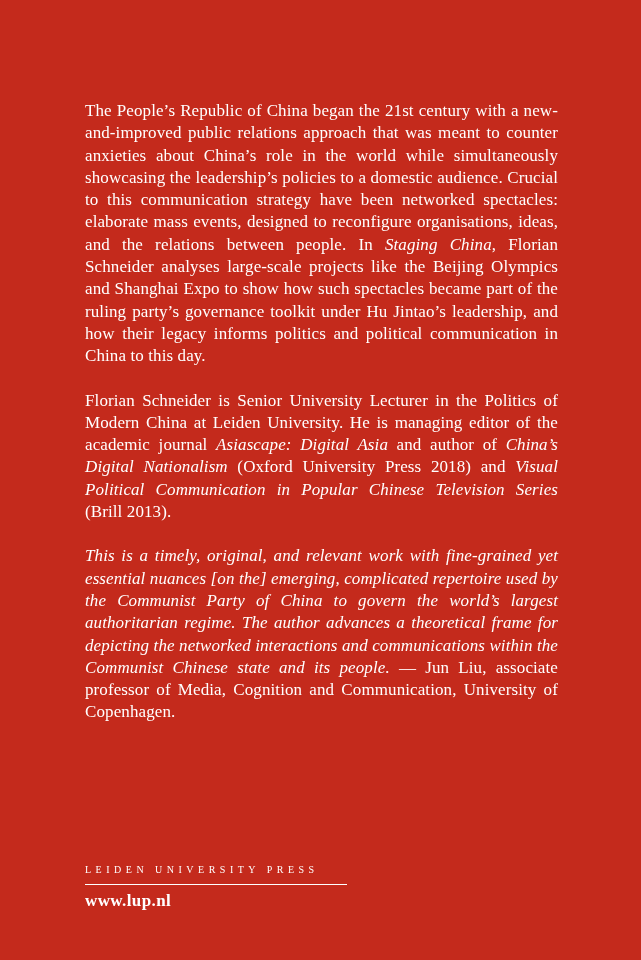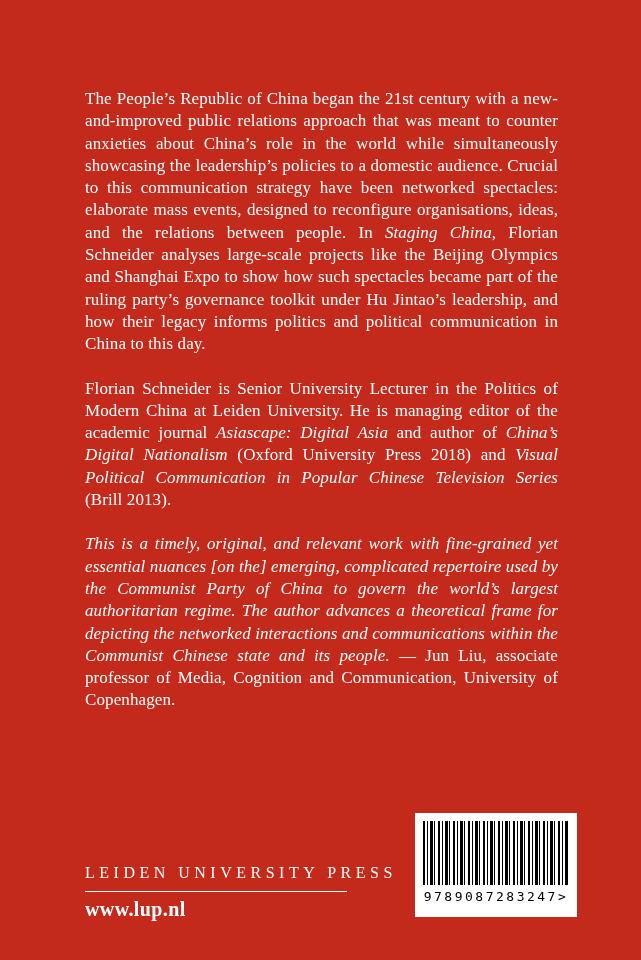--- a/index.html
+++ b/index.html
@@ -7,21 +7,21 @@
     position: relative;
     width: 641px;
     height: 960px;
     background: #c42a1c;
     color: #ffffff;
     font-family: "Liberation Serif", serif;
     overflow: hidden;
   }
   .text-block {
     position: absolute;
-    top: 88px;
+    top: 100px;
     left: 85px;
     width: 473px;
   }
   .para {
     margin: 0 0 22px 0;
     font-size: 17px;
     line-height: 22.3px;
     text-align: justify;
     letter-spacing: 0.1px;
   }
@@ -30,33 +30,33 @@
   .seg-bold    { font-weight: normal; }
   .quote .seg-regular { font-style: normal; }
 
   .footer-block {
     position: absolute;
     left: 85px;
     top: 864px;
     width: 262px;
   }
   .publisher {
-    font-size: 16px;
+    font-size: 10px;
     letter-spacing: 4.5px;
     font-weight: normal;
     white-space: nowrap;
   }
   .footer-rule {
     border: none;
     border-top: 1.5px solid #ffffff;
     margin: 9px 0 6px 0;
     width: 262px;
   }
   .website {
-    font-size: 20px;
+    font-size: 17px;
     font-weight: bold;
     letter-spacing: 0.4px;
   }
 
   .barcode-box {
     position: absolute;
     left: 415px;
     top: 813px;
     width: 162px;
     height: 104px;
@@ -104,24 +104,20 @@
     <p class="para">
       <span class="seg-bold">Florian Schneider</span><span class="seg-regular"> is Senior University Lecturer in the Politics of Modern China at Leiden University. He is managing editor of the academic journal </span><span class="seg-italic">Asiascape: Digital Asia</span><span class="seg-regular"> and author of </span><span class="seg-italic">China’s Digital Nationalism</span><span class="seg-regular"> (Oxford University Press 2018) and </span><span class="seg-italic">Visual Political Communication in Popular Chinese Television Series</span><span class="seg-regular"> (Brill 2013).</span>
     </p>
 
     <p class="para quote">
       <span class="seg-italic">This is a timely, original, and relevant work with fine-grained yet essential nuances [on the] emerging, complicated repertoire used by the Communist Party of China to govern the world’s largest authoritarian regime. The author advances a theoretical frame for depicting the networked interactions and communications within the Communist Chinese state and its people.</span><span class="seg-regular"> — </span><span class="seg-bold">Jun Liu</span><span class="seg-regular">, associate professor of Media, Cognition and Communication, University of Copenhagen.</span>
     </p>
 
   </div>
 
-  <div class="barcode-box">
-    <div class="barcode-bars"></div>
-    <div class="barcode-number">9789087283247&gt;</div>
-  </div>
 
   <div class="footer-block">
     <div class="publisher">LEIDEN UNIVERSITY PRESS</div>
     <hr class="footer-rule">
     <div class="website">www.lup.nl</div>
   </div>
 
 </div>
 
 </body></html>

